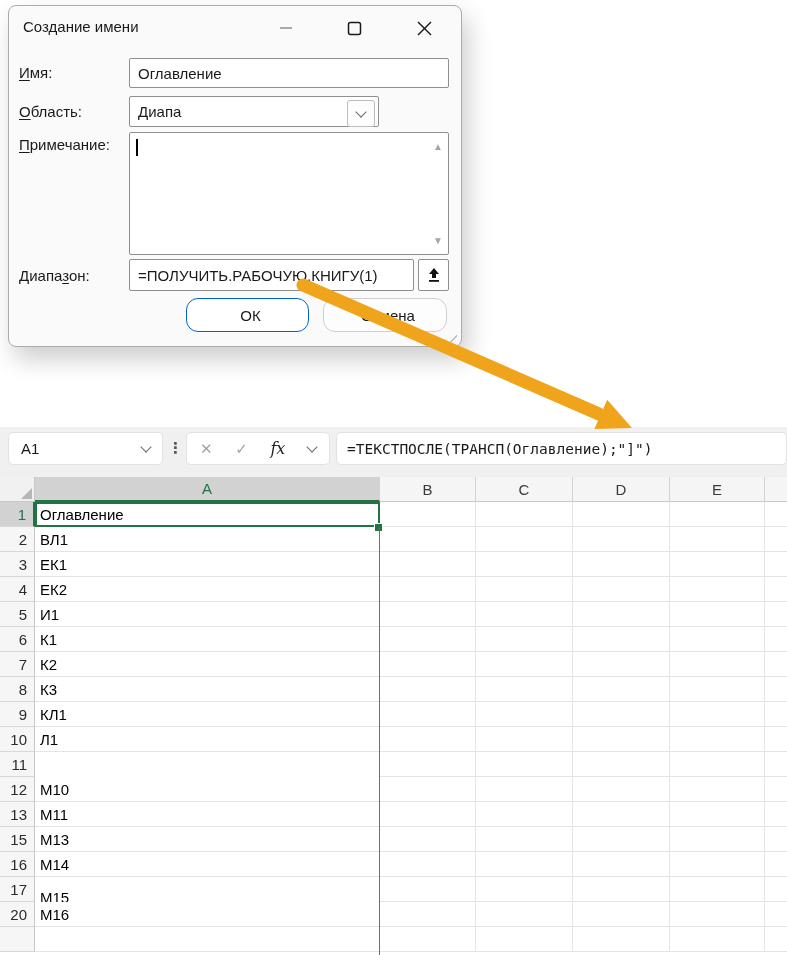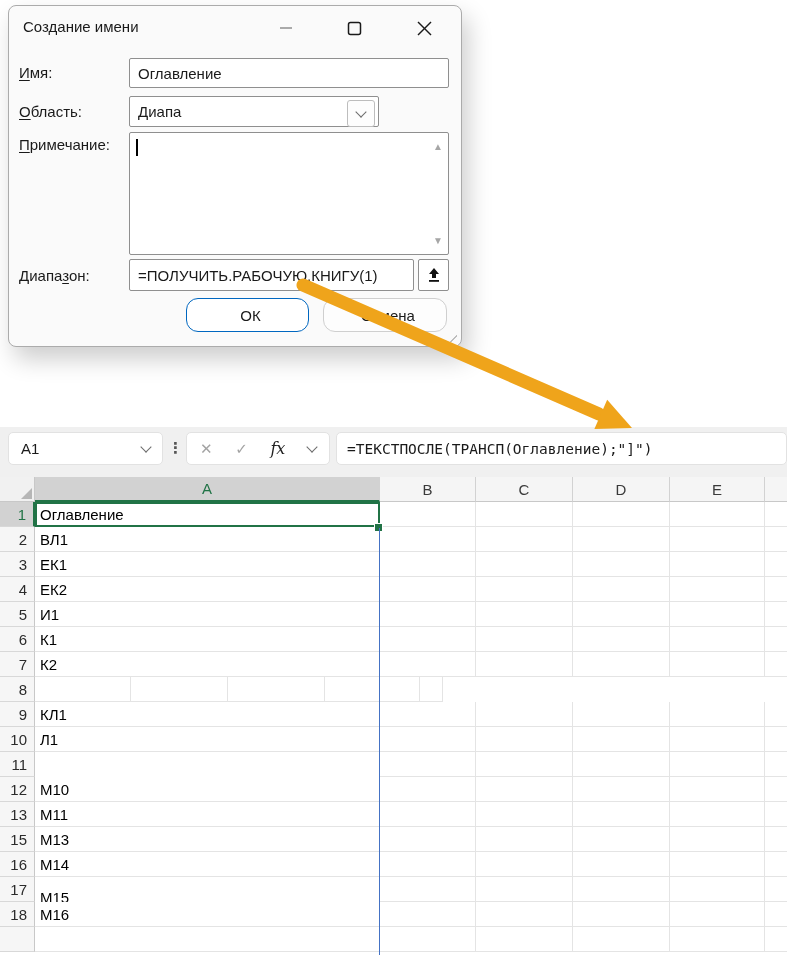--- a/index.html
+++ b/index.html
@@ -228,20 +228,21 @@
         <div class="row-header">7</div>
         <div class="cell cell-a" style="width: 345px;">К2</div>
         <div class="cell" style="width: 96px;"></div>
         <div class="cell" style="width: 97px;"></div>
         <div class="cell" style="width: 97px;"></div>
         <div class="cell" style="width: 95px;"></div>
         <div class="cell" style="width: 23px;"></div>
       </div>
       <div class="grid-row">
         <div class="row-header">8</div>
+        <div class="cell cell-a" style="width: 345px;">К3</div>
         <div class="cell" style="width: 96px;"></div>
         <div class="cell" style="width: 97px;"></div>
         <div class="cell" style="width: 97px;"></div>
         <div class="cell" style="width: 95px;"></div>
         <div class="cell" style="width: 23px;"></div>
       </div>
       <div class="grid-row">
         <div class="row-header">9</div>
         <div class="cell cell-a" style="width: 345px;">КЛ1</div>
         <div class="cell" style="width: 96px;"></div>
@@ -307,21 +308,21 @@
       <div class="grid-row">
         <div class="row-header">17</div>
         <div class="cell cell-a" style="width: 345px; margin-top: 8px;">М15</div>
         <div class="cell" style="width: 96px;"></div>
         <div class="cell" style="width: 97px;"></div>
         <div class="cell" style="width: 97px;"></div>
         <div class="cell" style="width: 95px;"></div>
         <div class="cell" style="width: 23px;"></div>
       </div>
       <div class="grid-row">
-        <div class="row-header">18</div>
+        <div class="row-header">20</div>
         <div class="cell cell-a" style="width: 345px;">М16</div>
         <div class="cell" style="width: 96px;"></div>
         <div class="cell" style="width: 97px;"></div>
         <div class="cell" style="width: 97px;"></div>
         <div class="cell" style="width: 95px;"></div>
         <div class="cell" style="width: 23px;"></div>
       </div>
       <div class="grid-row">
         <div class="row-header"></div>
         <div class="cell cell-a" style="width: 345px;"></div>

